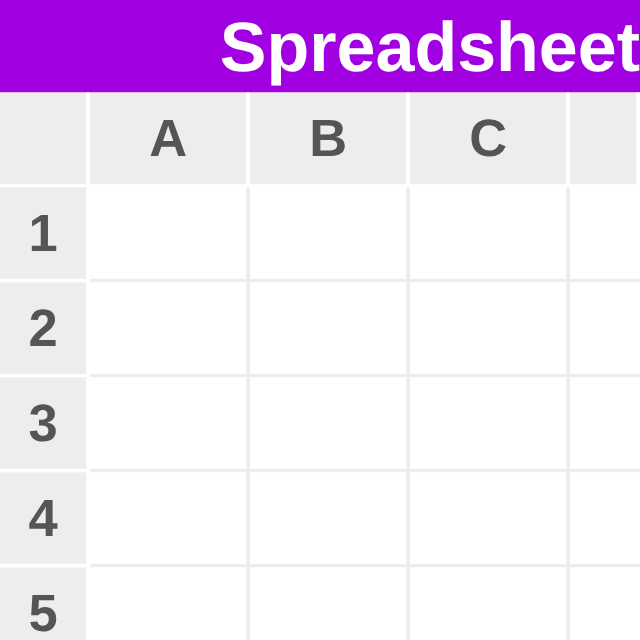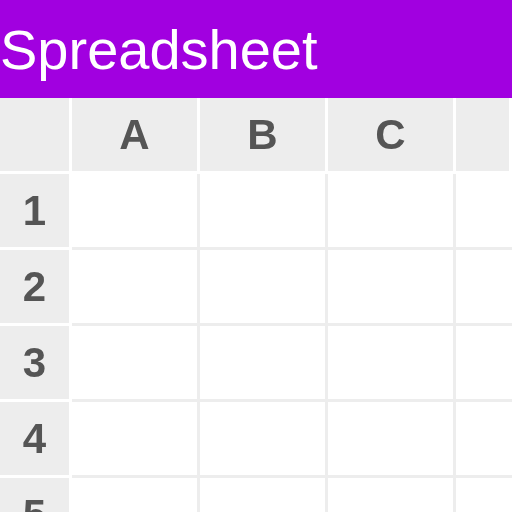--- a/index.html
+++ b/index.html
@@ -9,27 +9,27 @@
     }
     body {
       width: 512px;
       height: 512px;
       font-family: Arial, Helvetica, sans-serif;
       overflow: hidden;
       background: #fff;
     }
     .header {
       background: #a100e0;
-      height: 98px;
+      height: 74px;
       display: flex;
       align-items: center;
-      justify-content: flex-start;
+      justify-content: flex-end;
       color: #fff;
       font-size: 56px;
-      font-weight: normal;
+      font-weight: bold;
     }
     .grid {
       display: flex;
       flex-direction: column;
     }
     .row {
       display: flex;
       height: 76px;
     }
     .col-header {

